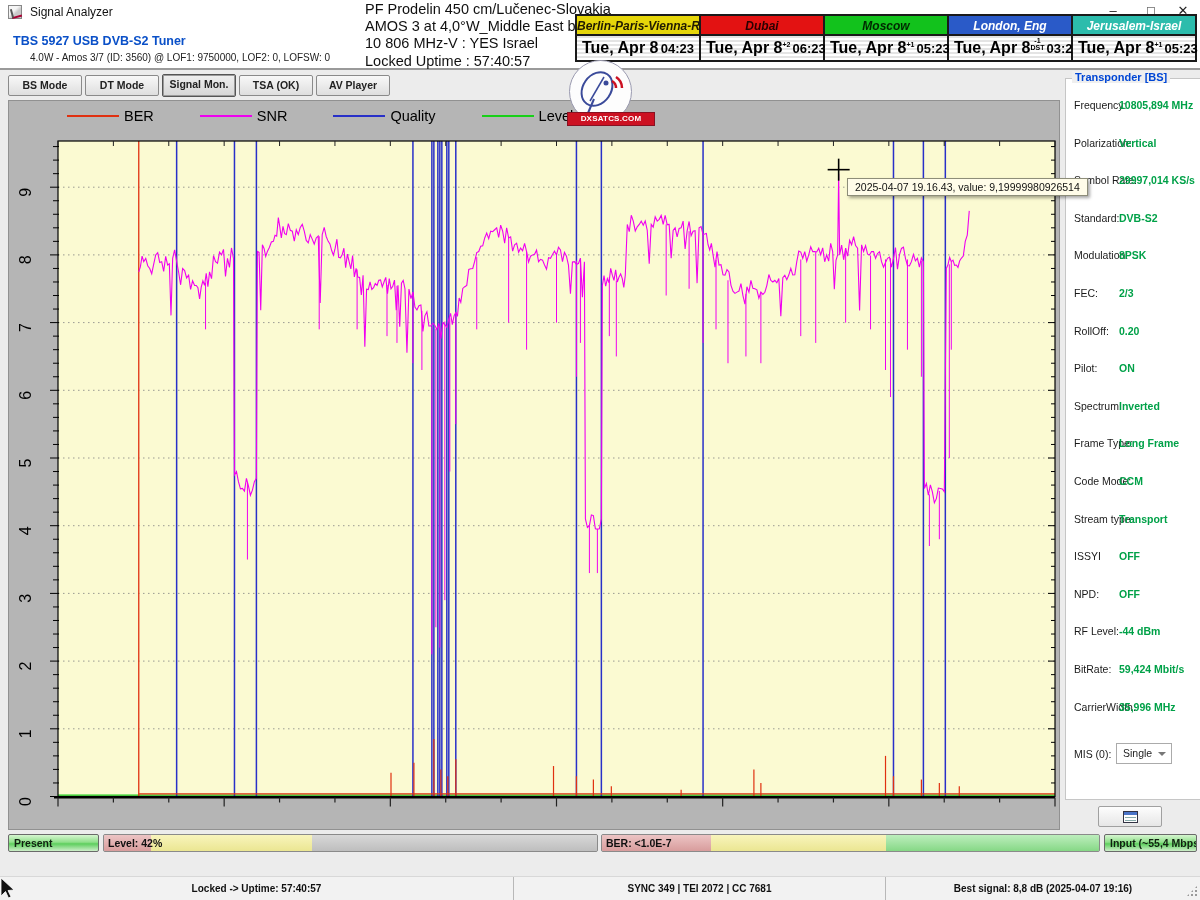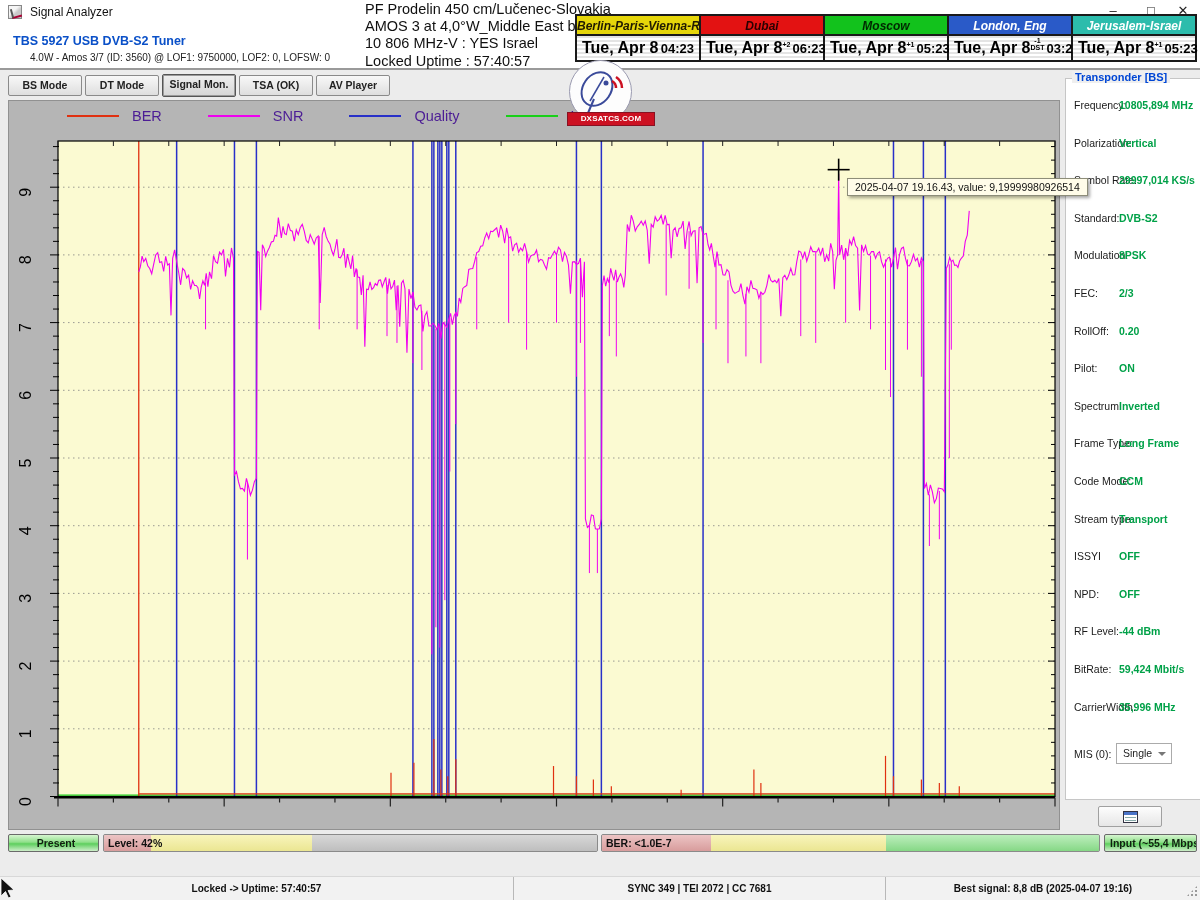--- a/index.html
+++ b/index.html
@@ -36,21 +36,21 @@
   #tabs { position:absolute; left:8px; top:75px; display:flex; gap:3px; }
   .tab { width:74px; height:21px; font-size:10.5px; font-weight:bold; color:#222; text-align:center; line-height:19px;
       background:linear-gradient(#f8f8f8,#dedede); border:1px solid #8a8a8a; border-radius:2px; }
   .tab.active { background:linear-gradient(#efefef,#d6d6d6); border:1px solid #555; box-shadow:0 0 0 1px #9a9a9a inset; height:23px; transform:translateY(-1px); }
 
   
   #chart-module { position:absolute; left:8px; top:100px; width:1052px; height:730px; background:#b5b5b5; border:1px solid #919191; }
   #legend { position:absolute; left:58px; top:3px; height:24px; display:flex; align-items:center; }
   .legend-item { display:flex; align-items:center; margin-right:46px; }
   .legend-line { width:52px; height:2px; }
-  .legend-label { margin-left:13px; font-size:14.5px; color:#4c1d95; }
+  .legend-label { margin-left:5px; font-size:14.5px; color:#000000; }
   #chart-svg { position:absolute; left:0; top:0; cursor:crosshair; }
   #chart-tooltip { position:absolute; left:838px; top:77px; background:#fffce9; border:1px solid #8d8d79; box-shadow:2px 2px 3px rgba(0,0,0,.35);
       font-size:10.5px; color:#111; padding:2px 7px; white-space:nowrap; z-index:6; }
 
   
   #logo { position:absolute; left:566px; top:60px; width:70px; height:74px; z-index:7; }
   #logo .circle { position:absolute; left:3px; top:0; width:63px; height:63px; border-radius:50%; background:#fdfdfd; border:1px solid #9a9ab0; }
   #logo .banner { position:absolute; left:1px; top:52px; width:88px; height:14px; background:#cc1122; border:1px solid #881122;
       color:#fff; font-size:8px; font-weight:bold; text-align:center; line-height:12px; letter-spacing:.2px; }
 
@@ -69,21 +69,21 @@
   #panel-button .doc { position:absolute; left:24px; top:4px; width:15px; height:12px; border:1px solid #334; background:#fff; }
   #panel-button .doc:before { content:""; position:absolute; left:0; top:0; width:13px; height:3px; background:#4a74c8; }
   #panel-button .doc:after { content:""; position:absolute; left:1px; top:5px; width:11px; height:4px;
       background:repeating-linear-gradient(0deg,#8aa 0 1px,#fff 1px 3px); }
 
   
   #bars { position:absolute; left:0; top:833px; width:1200px; height:41px; }
   .bar-row { position:absolute; left:0; width:1200px; height:18px; }
   #bar-row-1 { top:1px; } #bar-row-2 { top:22px; }
   .green-box { position:absolute; height:18px; border:1px solid #6a6a6a; border-radius:2px;
-      background:linear-gradient(#d6f5d0,#8fe08a 45%,#5ecf5e 55%,#cdeec9); font-size:10.5px; font-weight:bold; color:#102010; line-height:16px; padding-left:5px; white-space:nowrap; overflow:hidden;text-align:center;}
+      background:linear-gradient(#d6f5d0,#8fe08a 45%,#5ecf5e 55%,#cdeec9); font-size:10.5px; font-weight:bold; color:#102010; line-height:16px; padding-left:5px; white-space:nowrap; overflow:hidden;}
   .meter { position:absolute; height:18px; border:1px solid #8a8a8a; border-radius:2px; background:#c6c6c6; overflow:hidden; }
   .meter .seg { position:absolute; top:0; height:100%; }
   .seg.pink  { background:linear-gradient(#ecc4c4,#d89c9c); }
   .seg.yellow{ background:linear-gradient(#f8f4bc,#ebe692); }
   .seg.green { background:linear-gradient(#bdeebd,#86d886); }
   .seg.gray  { background:linear-gradient(#d8d8d8,#bebebe); }
   .meter .meter-text { position:absolute; left:4px; top:0; font-size:10.5px; font-weight:bold; color:#101010; line-height:17px; white-space:nowrap; z-index:2; }
 
   
   #statusbar { position:absolute; left:0; top:876px; width:1200px; height:24px; background:#f2f2f2; border-top:1px solid #d8d8d8; display:flex; }

